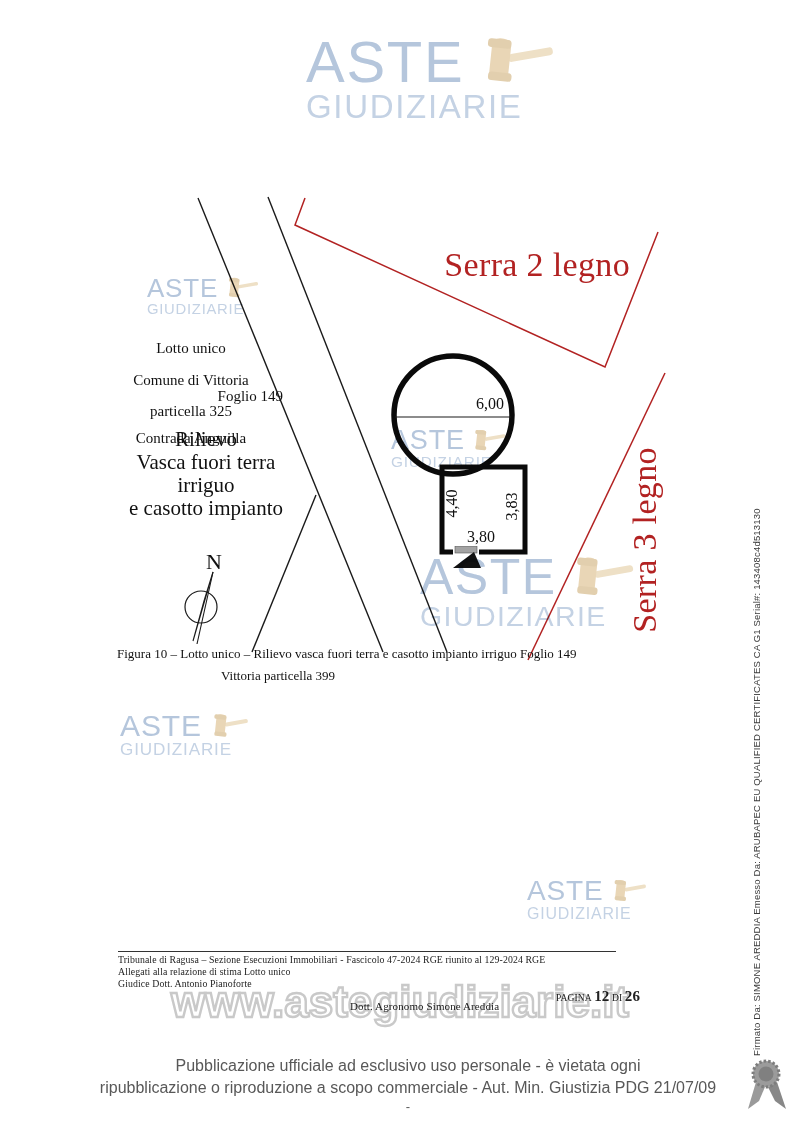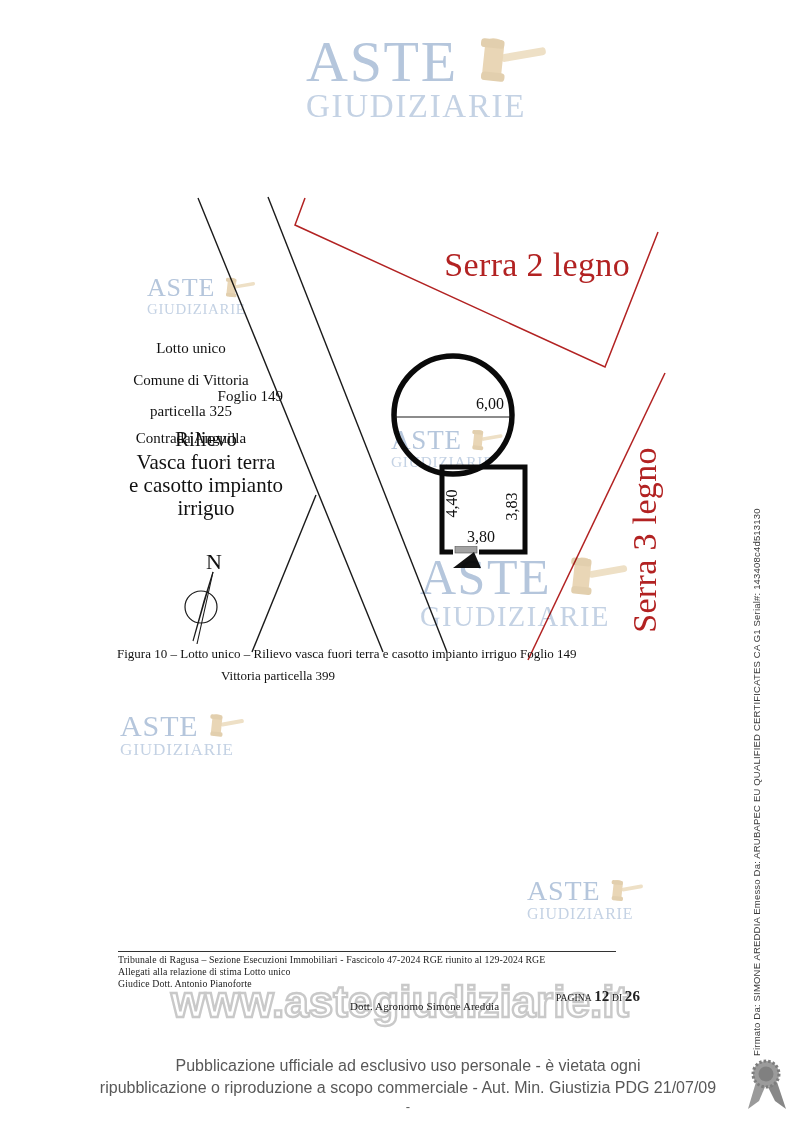--- a/index.html
+++ b/index.html
@@ -7,21 +7,21 @@
         font-family:"Liberation Serif",serif;color:#111;}
   .abs{position:absolute;}
   .draw-layer{position:absolute;left:0;top:0;z-index:1;}
   .lbl{position:absolute;z-index:3;line-height:1.05;}
   .ctr{text-align:center;}
   .red{color:#b22222;}
   .rot{transform:rotate(-90deg);transform-origin:center center;}
 
   
   .wm-layer{position:absolute;inset:0;z-index:6;mix-blend-mode:multiply;pointer-events:none;}
-  .wm{position:absolute;line-height:0.95;font-family:Liberation Serif, serif;}
+  .wm{position:absolute;line-height:0.95;font-family:Liberation Sans, sans-serif;}
   .wm-row{display:flex;align-items:flex-start;}
   .wm-aste{letter-spacing:0.03em;color:#b5c6dc;}
   .gavel{width:1.5em;height:1em;margin-left:0.06em;margin-top:-0.04em;flex:none;}
   .wm-giud{font-size:0.57em;letter-spacing:0.05em;color:#c4d2e4;margin-top:0.05em;}
   .wm-url{position:absolute;left:100px;top:980px;width:600px;text-align:center;
           font-family:"Liberation Sans",sans-serif;font-size:44px;font-weight:700;
           color:#ffffff;-webkit-text-stroke:2.4px #c9c9c9;line-height:1;}
 
   
   .info{font-size:15px;}
@@ -93,22 +93,22 @@
 
   <div class="lbl info ctr" style="left:111px;top:341px;width:160px;">Lotto unico</div>
   <div class="lbl info ctr" style="left:111px;top:373px;width:160px;">Comune di Vittoria</div>
   <div class="lbl info ctr" style="left:123px;top:389px;width:160px;text-align:right;">Foglio 149</div>
   <div class="lbl info ctr" style="left:111px;top:404px;width:160px;">particella 325</div>
   <div class="lbl info ctr" style="left:111px;top:431px;width:160px;">Contrada Anguilla</div>
 
   <div class="lbl plan-title ctr" style="left:117px;top:428px;width:178px;">
     <span style="display:block">Rilievo</span>
     <span style="display:block">Vasca fuori terra</span>
+    <span style="display:block">irriguo</span>
     <span style="display:block">e casotto impianto</span>
-    <span style="display:block">irriguo</span>
   </div>
 
   <div class="lbl ctr" style="left:199px;top:550px;width:30px;font-size:22px;">N</div>
 
   <div class="lbl dim ctr" style="left:462px;top:396px;width:56px;">6,00</div>
   <div class="lbl dim ctr rot" style="left:429px;top:495px;width:46px;">4,40</div>
   <div class="lbl dim ctr rot" style="left:489px;top:498px;width:46px;">3,83</div>
   <div class="lbl dim ctr" style="left:458px;top:529px;width:46px;">3,80</div>
 
   <div class="lbl serra red ctr" style="left:420px;top:247px;width:210px;text-align:right;">Serra 2 legno</div>

